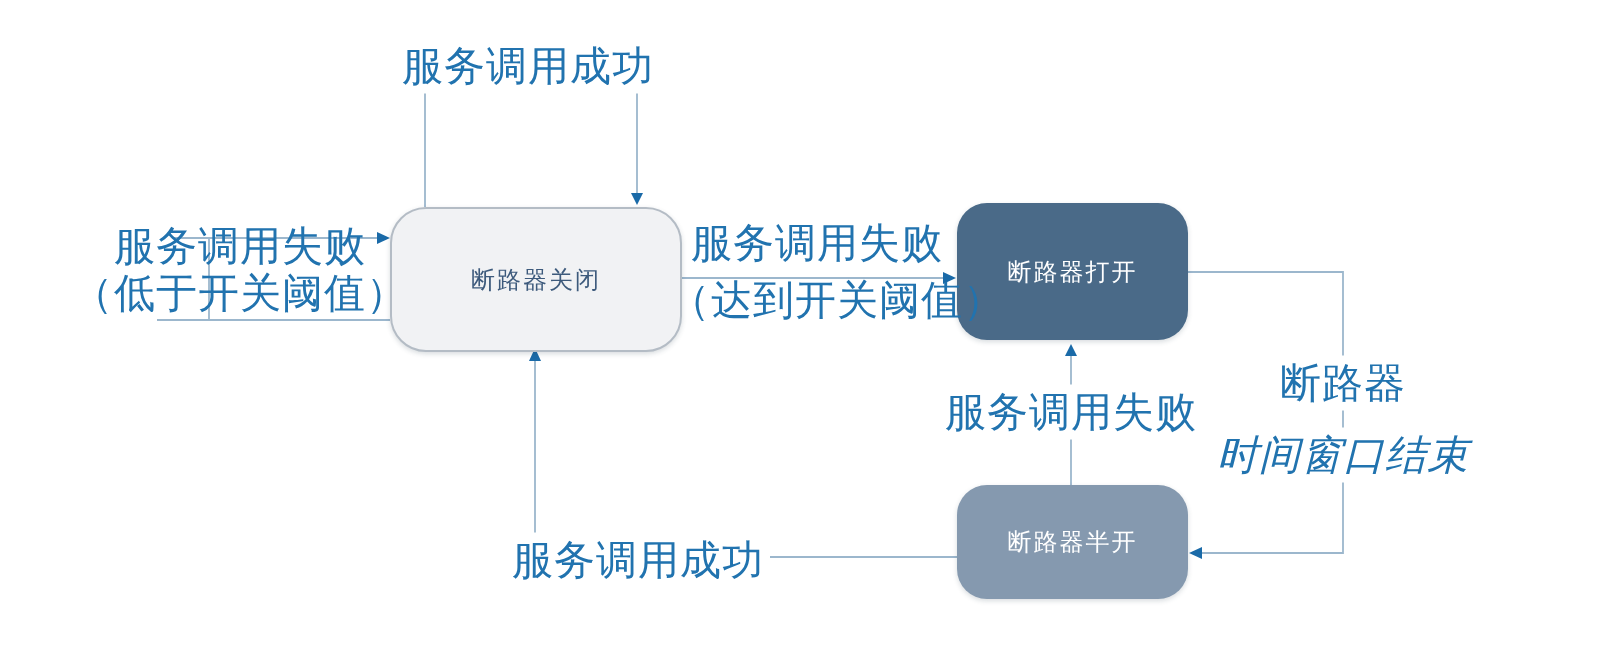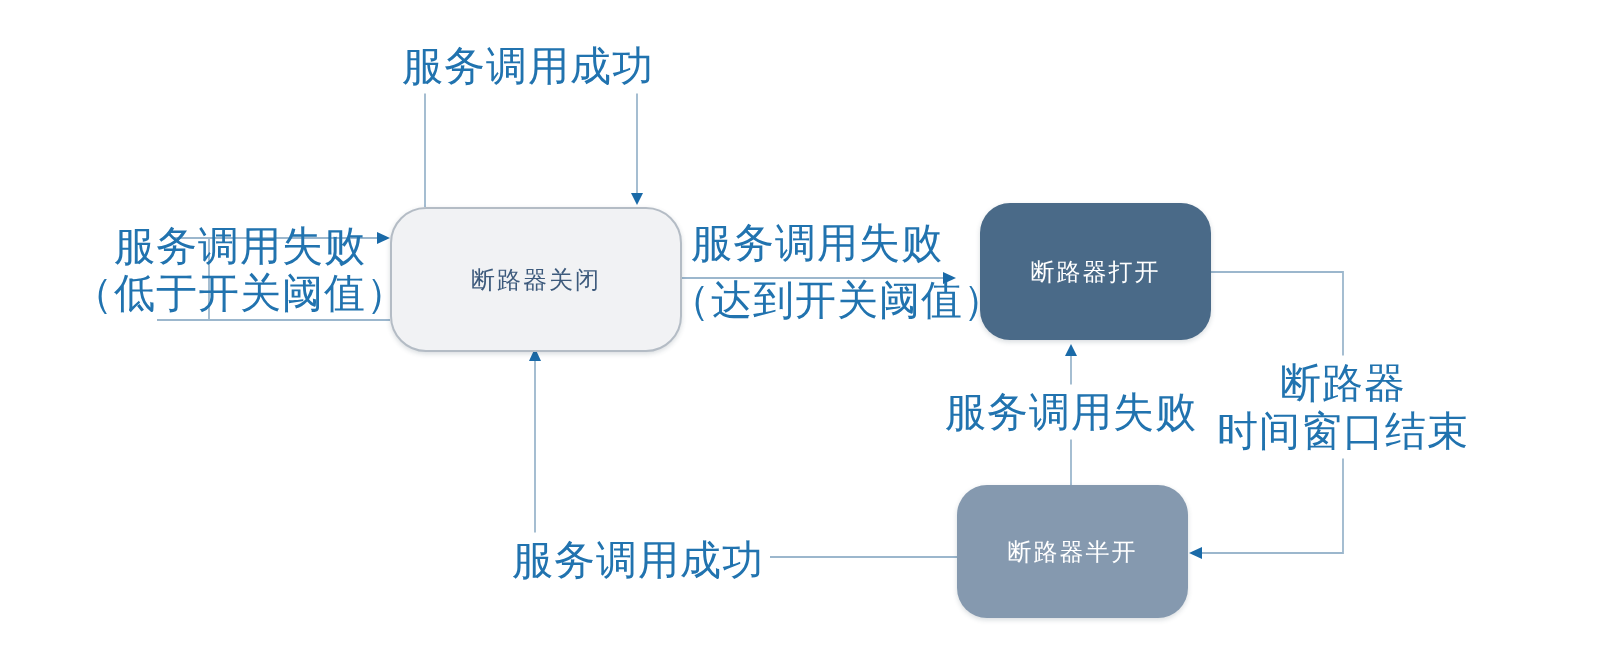--- a/index.html
+++ b/index.html
@@ -17,25 +17,25 @@
     position:absolute;z-index:2;display:flex;align-items:center;justify-content:center;
     font-size:24px;letter-spacing:2px;white-space:nowrap;
     box-shadow:0 2px 5px rgba(40,60,80,.18);
   }
   .node-closed{
     left:390px;top:207px;width:288px;height:141px;border-radius:36px;
     background:var(--closed-fill);border:2px solid var(--closed-border);
     color:var(--closed-text);
   }
   .node-open{
-    left:980px;top:203px;width:231px;height:137px;border-radius:30px;
+    left:957px;top:203px;width:231px;height:137px;border-radius:30px;
     background:var(--open-fill);color:var(--node-text);
   }
   .node-half{
-    left:957px;top:485px;width:231px;height:133px;border-radius:30px;
+    left:957px;top:485px;width:231px;height:114px;border-radius:30px;
     background:var(--half-fill);color:var(--node-text);
   }
 
   .lbl{
     position:absolute;z-index:3;transform:translate(-50%,-50%);
     font-size:41px;color:var(--label-text);white-space:nowrap;
     letter-spacing:1px;font-weight:500;
   }
   .lbl.bg{background:#ffffff;padding:0 6px;}
 </style>
@@ -81,17 +81,17 @@
 
   <div class="lbl" style="left:240px;top:246px;">服务调用失败</div>
   <div class="lbl" style="left:240px;top:293px;">（低于开关阈值）</div>
 
   <div class="lbl" style="left:817px;top:243px;">服务调用失败</div>
   <div class="lbl" style="left:837px;top:300px;">（达到开关阈值）</div>
 
   <div class="lbl bg" style="left:1071px;top:412px;">服务调用失败</div>
 
   <div class="lbl bg" style="left:1343px;top:383px;">断路器</div>
-  <div class="lbl bg" style="left:1343px;top:431px;">时间窗口结束</div>
+  <div class="lbl bg" style="left:1343px;top:455px;font-style:italic;">时间窗口结束</div>
 
   <div class="lbl bg" style="left:638px;top:560px;">服务调用成功</div>
 
 </div>
 
 </body></html>

